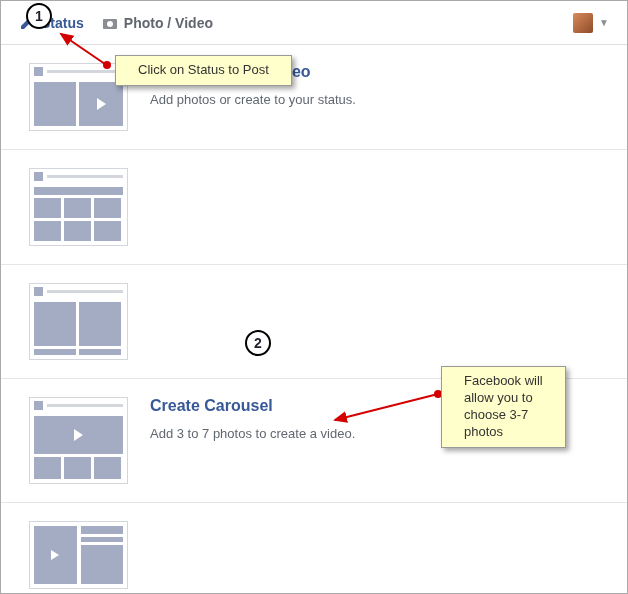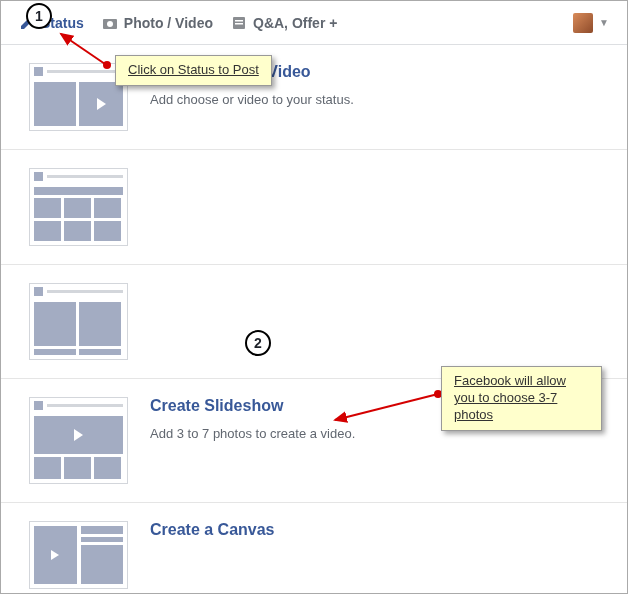--- a/index.html
+++ b/index.html
@@ -113,24 +113,23 @@
     font-weight: bold; font-size: 14px;
     z-index: 20;
   }
   .note {
     position: absolute;
     background: #ffffcc;
     border: 1px solid #999;
     box-shadow: 3px 3px 5px rgba(0,0,0,0.35);
     font-size: 13px;
     color: #333;
-    padding: 6px 12px;
+    padding: 6px 22px;
     z-index: 15;
     line-height: 1.3;
-    text-decoration: underline;
   }
   svg.anno { position: absolute; top: 0; left: 0; z-index: 14; pointer-events: none; overflow: visible; width: 628px; height: 594px;}
 </style>
 </head>
 <body>
 
 <div class="topbar">
   <div class="tab">
     <span class="ic">
       <svg width="16" height="16" viewBox="0 0 16 16">
@@ -141,30 +140,20 @@
   </div>
   <div class="tab inactive">
     <span class="ic">
       <svg width="16" height="16" viewBox="0 0 16 16">
           <rect x="1" y="4" width="14" height="10" rx="1" fill="#8a8d91"></rect>
           <circle cx="8" cy="9" r="3" fill="#fff"></circle>
         </svg>
     </span>
     <span>Photo / Video</span>
   </div>
-  <div class="tab inactive">
-    <span class="ic">
-      <svg width="16" height="16" viewBox="0 0 16 16">
-          <rect x="2" y="2" width="12" height="12" rx="1" fill="#8a8d91"></rect>
-          <rect x="4" y="5" width="8" height="1.5" fill="#fff"></rect>
-          <rect x="4" y="8" width="8" height="1.5" fill="#fff"></rect>
-        </svg>
-    </span>
-    <span>Q&amp;A, Offer +</span>
-  </div>
   <div class="avatar">
     <div class="pic"></div>
     <span class="caret">▼</span>
   </div>
 </div>
 
 <div class="options">
 
   <div class="option">
     <div class="thumb">
@@ -176,21 +165,21 @@
         <div class="card-body">
           <div class="row">
               <div class="cell" style="width:42px;height:44px"></div>
               <div class="cell play"></div>
             </div>
         </div>
       </div>
     </div>
     <div class="meta">
       <div class="title">Upload Photos/Video</div>
-      <div class="desc">Add choose or video to your status.</div>
+      <div class="desc">Add photos or create to your status.</div>
     </div>
   </div>
 
   <div class="option">
     <div class="thumb">
       <div class="card">
         <div class="card-head">
             <div class="sq"></div>
             <div class="ln"></div>
           </div>
@@ -247,40 +236,39 @@
             </div>
           <div class="row">
               <div class="cell w2s"></div>
               <div class="cell w2s"></div>
               <div class="cell w2s"></div>
             </div>
         </div>
       </div>
     </div>
     <div class="meta">
-      <div class="title">Create Slideshow</div>
+      <div class="title">Create Carousel</div>
       <div class="desc">Add 3 to 7 photos to create a video.</div>
     </div>
   </div>
 
   <div class="option">
     <div class="thumb">
       <div class="card" style="width:99px">
         <div class="card-body" style="display:flex;gap:4px;padding:4px">
           <div class="tallcol play"></div>
           <div style="flex:1;display:flex;flex-direction:column;gap:3px">
             <div class="cell" style="height:8px"></div>
             <div class="cell" style="height:5px"></div>
             <div class="cell" style="flex:1"></div>
           </div>
         </div>
       </div>
     </div>
     <div class="meta">
-      <div class="title">Create a Canvas</div>
     </div>
   </div>
 
 </div>
 
 <svg class="anno">
   <defs>
     <marker id="ah" markerWidth="8" markerHeight="8" refX="6" refY="3" orient="auto">
       <path d="M0,0 L7,3 L0,6 Z" fill="#d40000"></path>
     </marker>
@@ -294,15 +282,15 @@
 <div class="step-bubble" style="top:2px;left:25px">
   <span>1</span>
 </div>
 <div class="note" style="top:54px;left:114px">
   <span>Click on Status to Post</span>
 </div>
 
 <div class="step-bubble" style="top:329px;left:244px">
   <span>2</span>
 </div>
-<div class="note" style="top:365px;left:440px;width:161px">
+<div class="note" style="top:365px;left:440px;width:125px">
   <span>Facebook will allow you to choose 3-7 photos</span>
 </div>
 
 </body></html>

